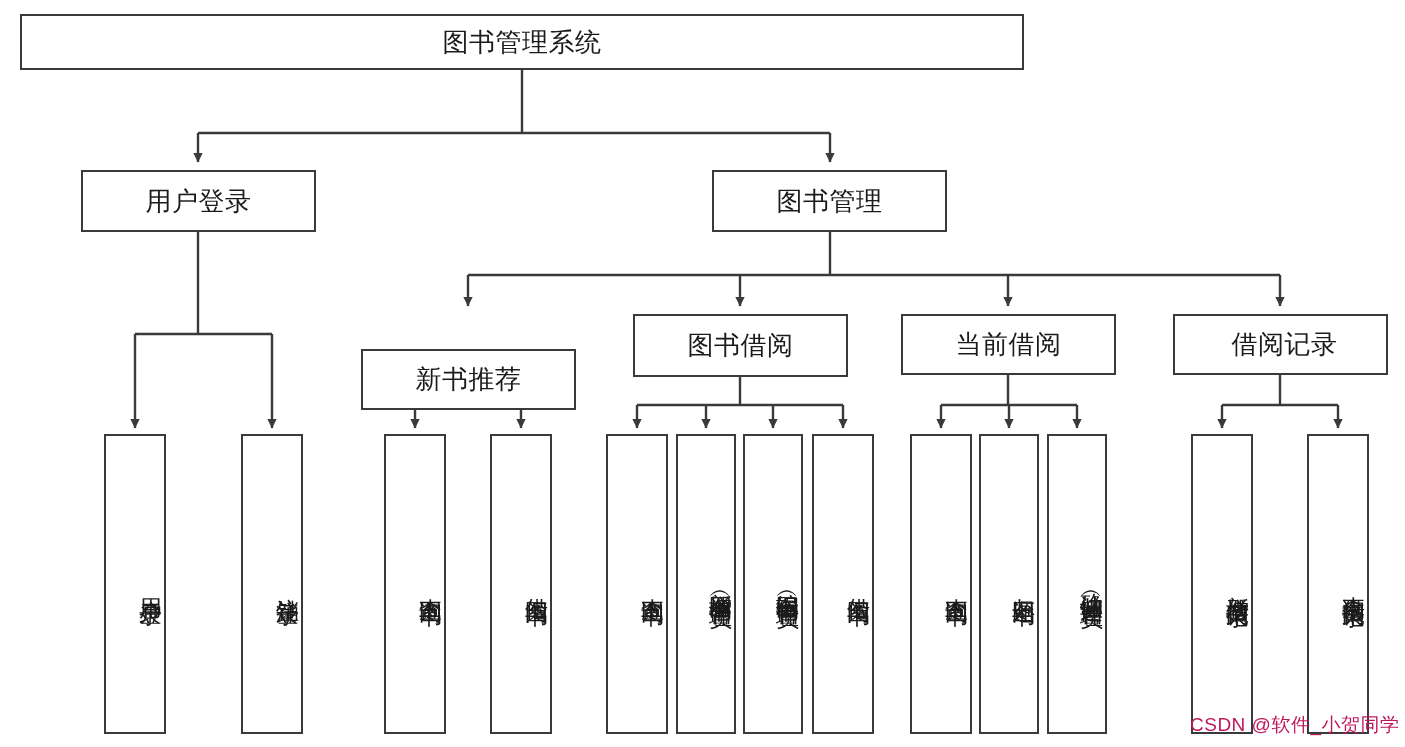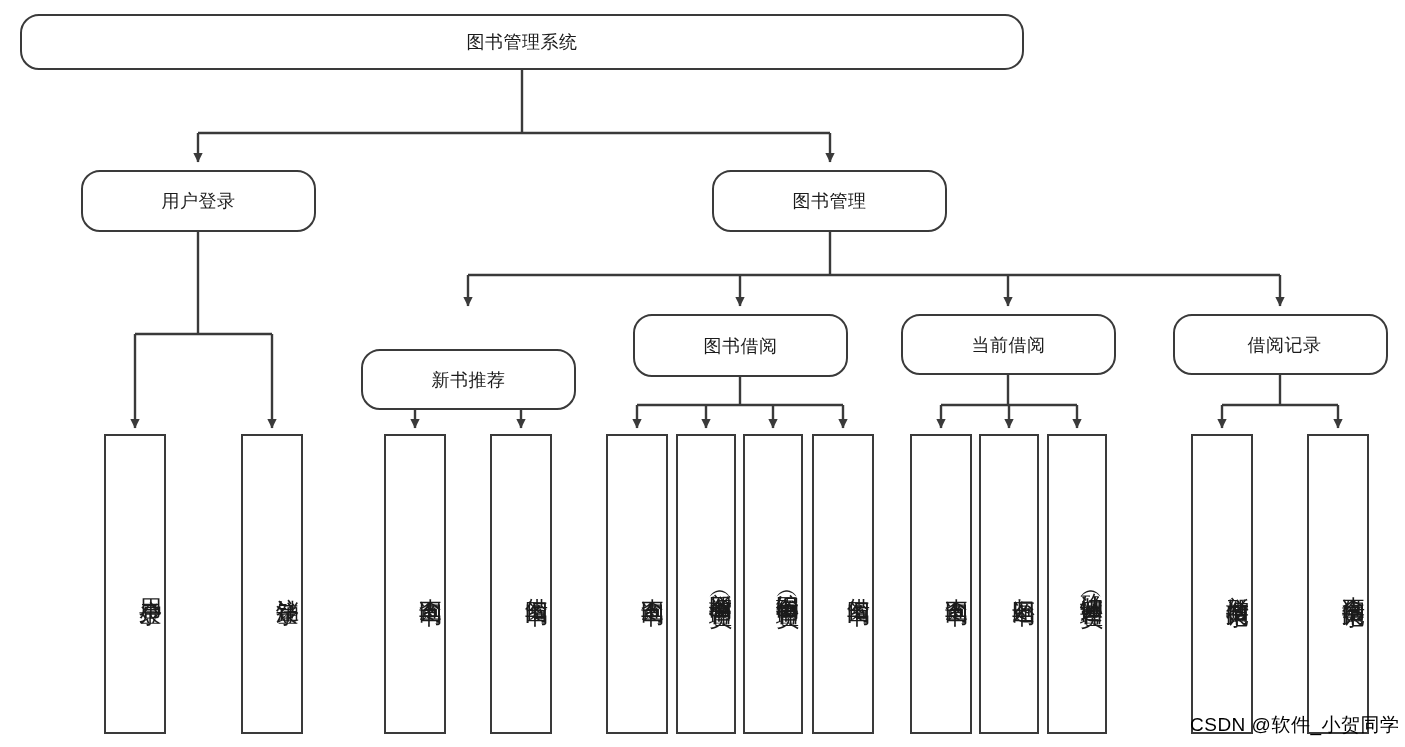--- a/index.html
+++ b/index.html
@@ -21,23 +21,22 @@
     position: absolute;
     box-sizing: border-box;
     background: #ffffff;
     border: 2px solid #3a3a3a;
     display: flex;
     align-items: center;
     justify-content: center;
     color: #1b1b1b;
   }
   .box.horiz {
-    font-size: 18px;
+    font-size: 26px;
     letter-spacing: 0.5px;
-    border-radius: 19px;
   }
   .box.vert {
     writing-mode: vertical-rl;
     text-orientation: upright;
     font-size: 23px;
     line-height: 1.18;
     letter-spacing: 2px;
     padding-top: 6px;
     padding-bottom: 6px;
     align-items: flex-start;
@@ -55,21 +54,21 @@
     top: 0;
     width: 1405px;
     height: 747px;
     pointer-events: none;
   }
   .watermark {
     position: absolute;
     left: 1190px;
     top: 712px;
     font-size: 19px;
-    color: #000000;
+    color: #be185d;
     white-space: nowrap;
     letter-spacing: 0.5px;
   }
 </style>
 </head>
 <body>
 
 <div id="canvas">
 
   <svg class="wires" viewBox="0 0 1405 747">

